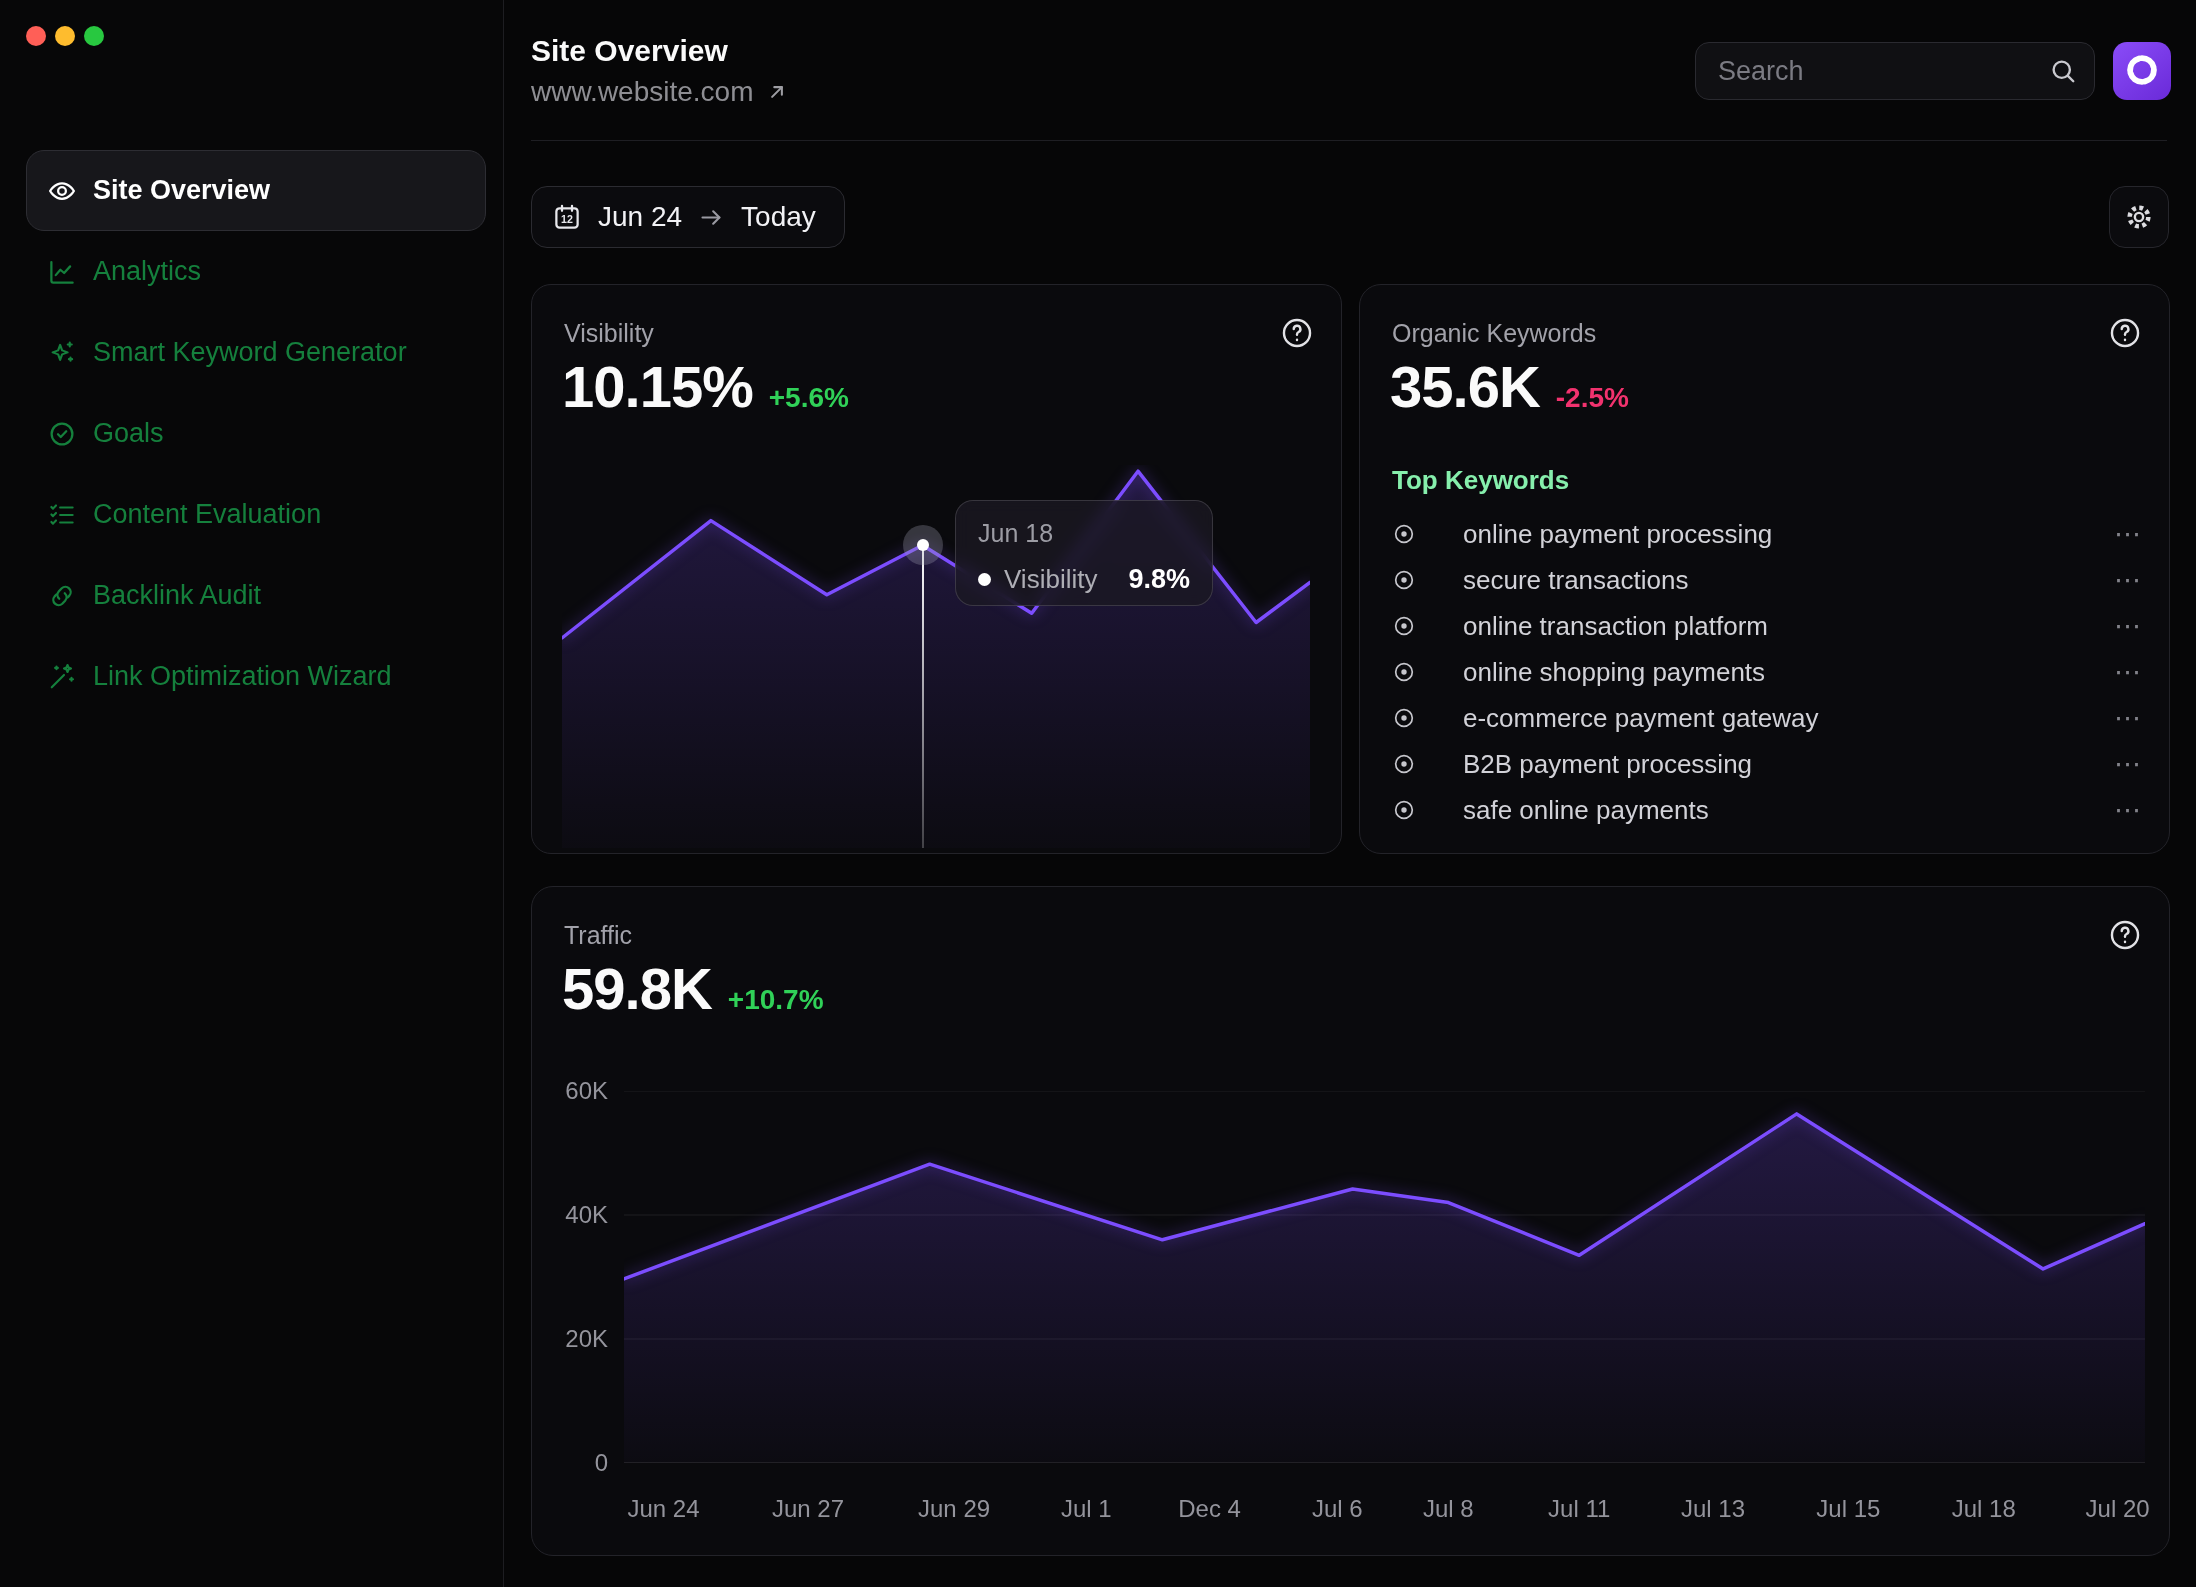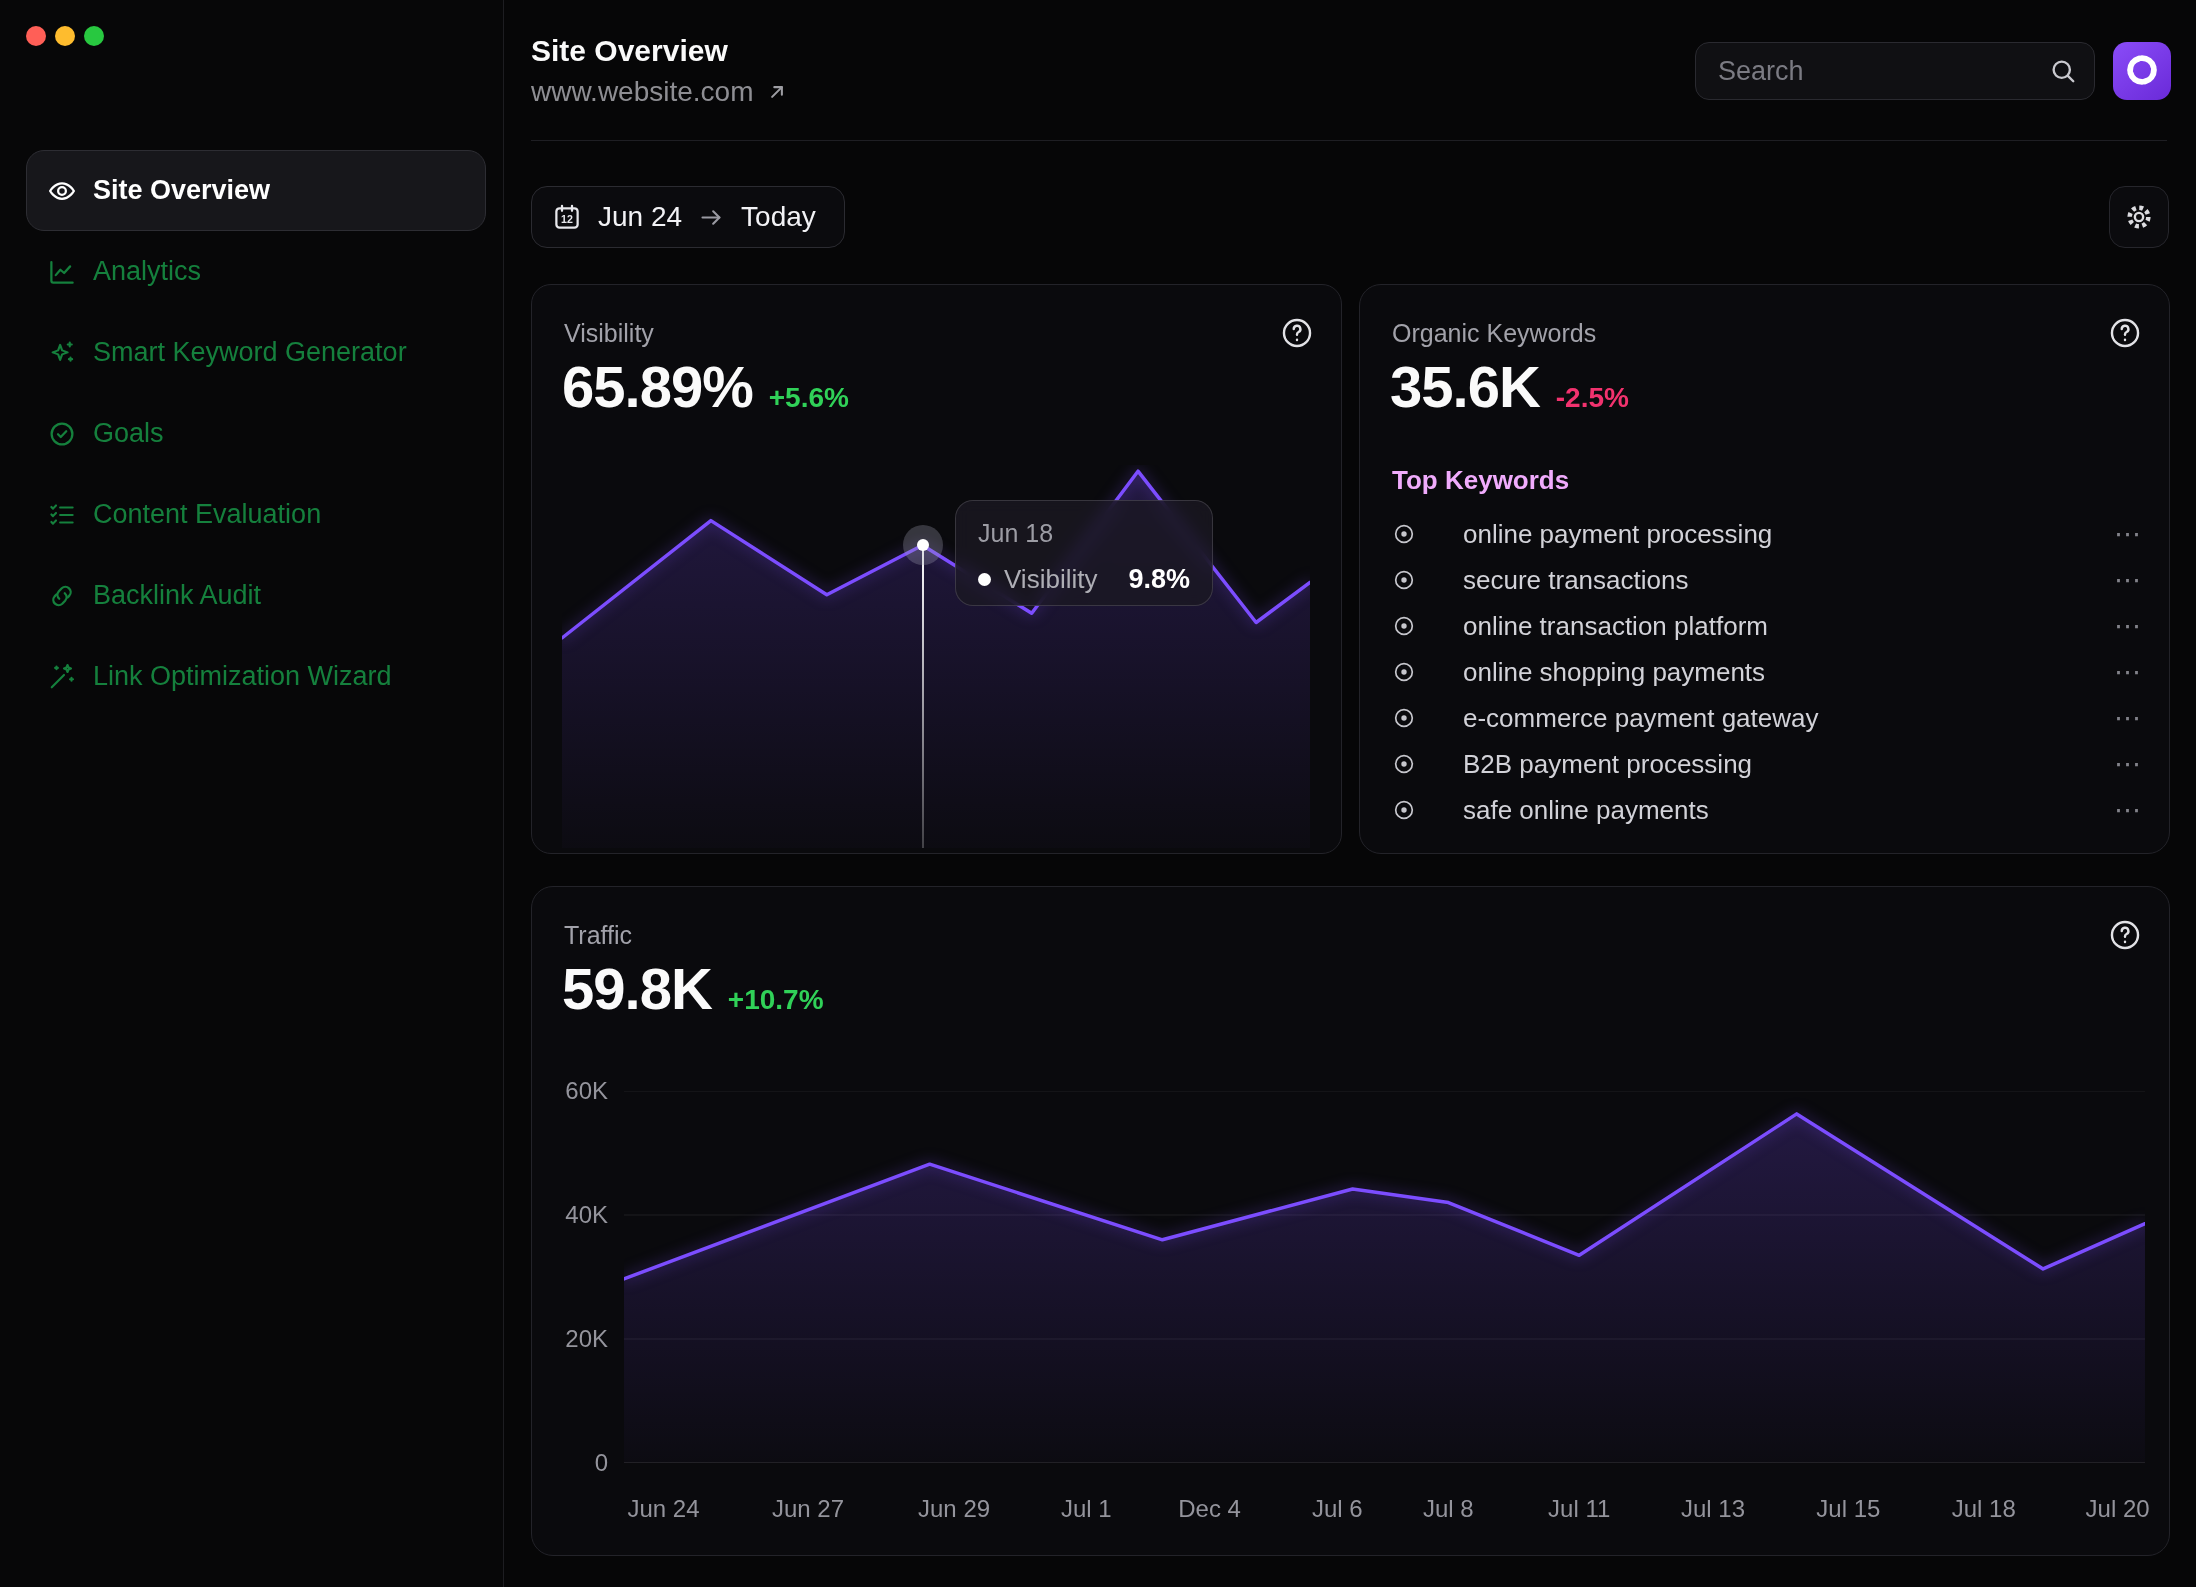--- a/index.html
+++ b/index.html
@@ -68,21 +68,21 @@
   .tooltip{position:absolute;left:423px;top:215px;width:258px;height:106px;border-radius:18px;
           background:rgba(26,24,34,.80);border:1px solid rgba(255,255,255,.14);
           padding:18px 22px;box-sizing:border-box;backdrop-filter:blur(8px);}
   .tt-date{font-size:25px;color:#9c9ca4;}
   .tt-row{display:flex;align-items:center;margin-top:16px;font-size:26px;}
   .tt-dot{width:13px;height:13px;border-radius:50%;background:#fff;margin-right:13px;flex:0 0 13px;}
   .tt-series{color:#aeaeb5;}
   .tt-val{margin-left:auto;font-weight:700;font-size:27px;color:#fff;}
 
   
-  .tk-title{position:absolute;left:32px;top:180px;font-size:26px;font-weight:700;color:#f0abfc;margin:0;}
+  .tk-title{position:absolute;left:32px;top:180px;font-size:26px;font-weight:700;color:#86efac;margin:0;}
   .kw-list{position:absolute;left:32px;right:24px;top:226px;}
   .kw-row{display:flex;align-items:center;height:46px;font-size:26px;color:#d2d2d8;gap:32px;}
   .kw-row .ni{width:24px;height:24px;flex:0 0 24px;margin-right:15px;color:#c6c6cc;}
   .kw-menu{margin-left:auto;color:#82828a;font-size:27px;background:none;border:0;cursor:pointer;
           font-family:inherit;line-height:1;padding:0 4px;}
 
   
   #trafficChart{position:absolute;left:92px;top:204px;}
   .ylab{position:absolute;right:0;font-size:24px;color:#94949c;}
   .yaxis{position:absolute;left:28px;top:0;width:48px;height:100%;}
@@ -239,21 +239,21 @@
     <section class="card card-vis">
       <div class="card-label">Visibility</div>
       <button class="help-btn">
         <svg viewBox="0 0 24 24" fill="none" stroke="currentColor" stroke-width="1.7" stroke-linecap="round">
             <circle cx="12" cy="12" r="9.2"></circle>
             <path d="M9.7 9.2a2.35 2.35 0 1 1 3.4 2.1c-.75.38-1.1.85-1.1 1.65v.25"></path>
             <path d="M12 16.7v.2"></path>
           </svg>
       </button>
       <div class="stat">
-        <span class="val">65.89%</span>
+        <span class="val">10.15%</span>
         <span class="delta" style="color: rgb(48, 209, 88);">+5.6%</span>
       </div>
       <svg id="visChart" width="748" height="383">
           <defs>
             <linearGradient id="grad_visChart" x1="0" y1="0" x2="0" y2="1">
               <stop offset="0" stop-color="#7c4dff" stop-opacity="0.22"></stop>
               <stop offset="1" stop-color="#7c4dff" stop-opacity="0.02"></stop>
             </linearGradient>
           </defs>
           <path d="M0.0 173.0 L 148.9 55.6 L 264.8 129.7 L 360.5 80.3 L 469.7 148.3 L 576.0 6.2 L 694.1 157.5 L 748.0 117.4 L 748 383 L 0 383 Z" fill="url(#grad_visChart)"></path>

